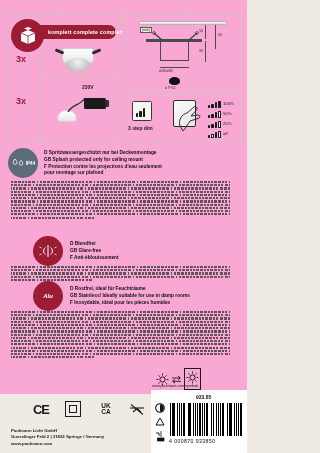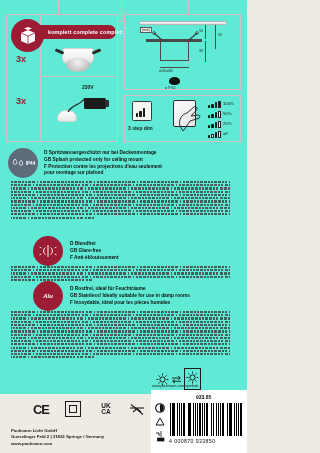--- a/index.html
+++ b/index.html
@@ -2,21 +2,21 @@
 <html><head>
 <meta charset="utf-8">
 <style>
   * { box-sizing: border-box; margin: 0; padding: 0; }
   html, body {
     width: 247px; height: 453px;
     background: #efebe4;
     font-family: "Liberation Sans", sans-serif;
     overflow: hidden;
   }
-  .page { position: relative; width: 247px; height: 394px; background: #5eead4; }
+  .page { position: relative; width: 247px; height: 394px; background: #f9a8d4; }
 
   
   .reg-line { position: absolute; background: #e8b8c0; }
   .reg-v1 { left: 58px; top: 0; width: 1px; height: 14px; }
   .reg-v2 { left: 121px; top: 0; width: 1px; height: 22px; }
   .reg-v3 { left: 188px; top: 0; width: 1px; height: 14px; }
   .reg-h1 { left: 118px; top: 21px; width: 6px; height: 1px; }
 
   
   .badge-circle {

